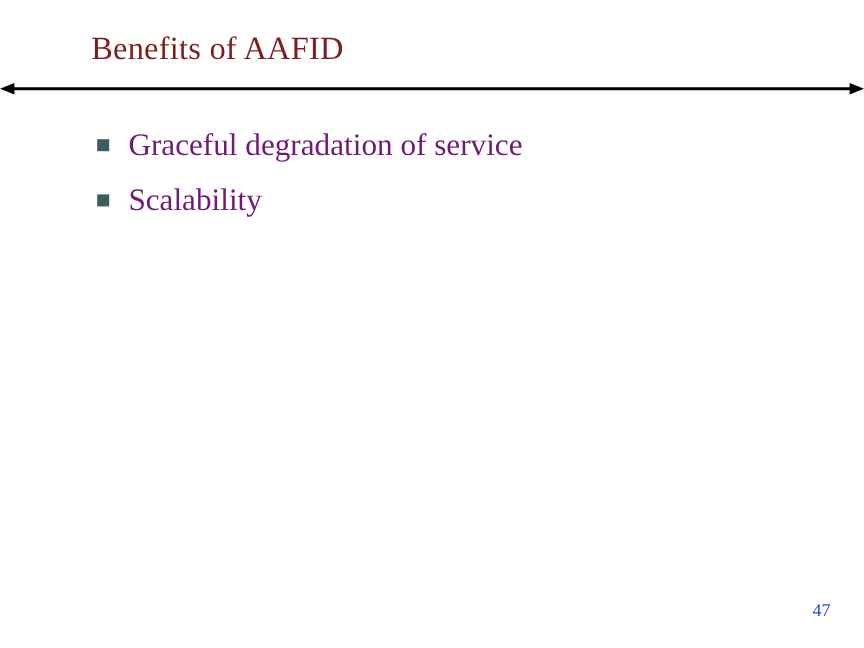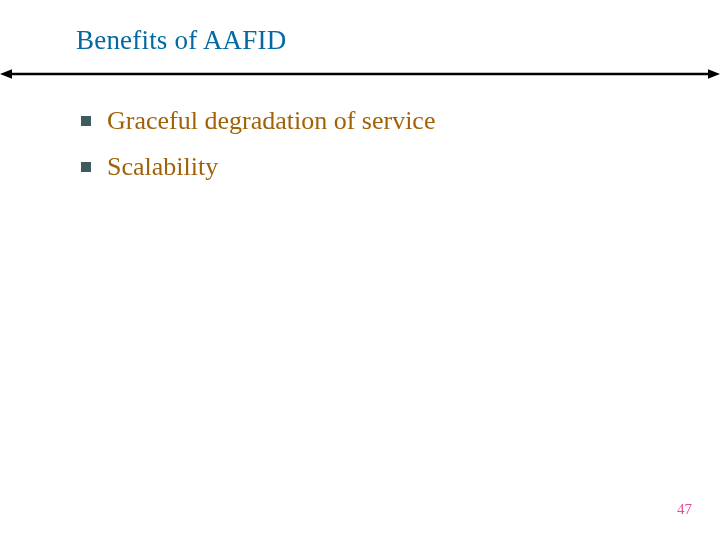--- a/index.html
+++ b/index.html
@@ -21,21 +21,21 @@
     box-sizing: border-box;
   }
 
   
   .slide-title {
     position: absolute;
     left: 76px;
     top: 24px;
     font-size: 27px;
     line-height: 32px;
-    color: #0369a1;
+    color: #7f1d1d;
     font-family: "Liberation Serif", "DejaVu Serif", serif;
     font-weight: normal;
     letter-spacing: 0.2px;
     white-space: nowrap;
   }
 
   
   .divider {
     position: absolute;
     left: 0px;
@@ -56,21 +56,21 @@
     margin: 0;
     padding: 0;
     list-style: none;
   }
   .bullet-item {
     position: relative;
     padding-left: 29px;
     margin: 0 0 0 0;
     font-size: 26px;
     line-height: 45.5px;
-    color: #a16207;
+    color: #701a75;
     font-family: "Liberation Serif", "DejaVu Serif", serif;
   }
   .bullet-marker {
     position: absolute;
     left: 3px;
     top: 18px;
     width: 10px;
     height: 10px;
     background: #3d5c5c;
   }
@@ -79,21 +79,21 @@
     max-width: 516px;
   }
 
   
   .page-number {
     position: absolute;
     right: 28px;
     top: 500px;
     font-size: 15px;
     line-height: 18px;
-    color: #ec4899;
+    color: #1d4ed8;
     font-family: "Liberation Serif", "DejaVu Serif", serif;
   }
 </style>
 </head>
 <body>
 
 <div class="slide">
 
   <div class="slide-title">Benefits of AAFID</div>
 

